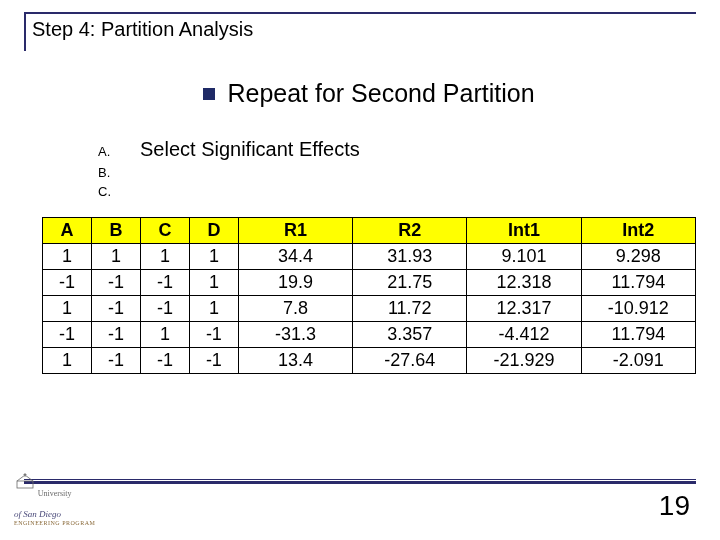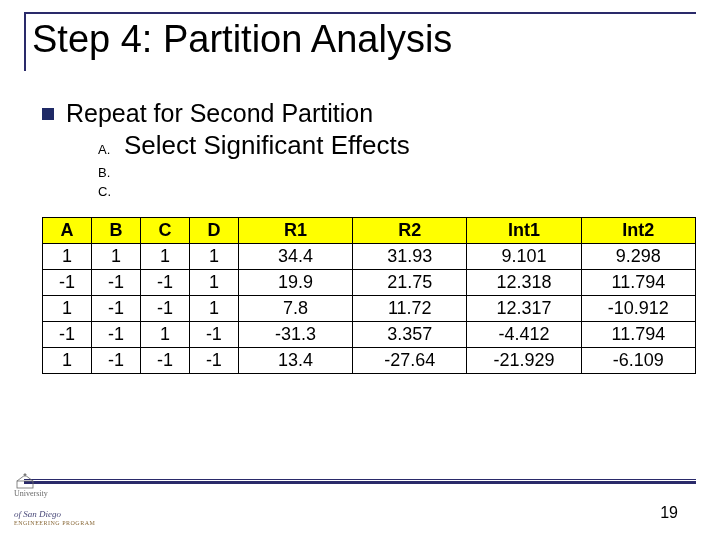--- a/index.html
+++ b/index.html
@@ -18,32 +18,33 @@
     height: 540px;
     padding: 12px 24px 0 24px;
     position: relative;
   }
   .title-block {
     border-top: 2px solid #2a2a6a;
     border-left: 2px solid #2a2a6a;
     padding: 4px 0 10px 6px;
   }
   .title {
-    font-size: 38px;
+    font-size: 20px;
     font-weight: 400;
     color: #000;
   }
   .body {
     margin-top: 28px;
     padding-left: 18px;
   }
   .bullet-row {
     display: flex;
     align-items: center;
-    margin-bottom: 2px;
+    margin-bottom: 30px;
+    justify-content: center;
   }
   .bullet-sq {
     width: 12px;
     height: 12px;
     background: #1f2a66;
     margin-right: 12px;
     flex: 0 0 auto;
   }
   .bullet-text {
     font-size: 25px;
@@ -57,21 +58,22 @@
     align-items: baseline;
     margin-bottom: 4px;
   }
   .sub-marker {
     width: 26px;
     font-size: 13px;
     color: #000;
     flex: 0 0 auto;
   }
   .sub-text {
-    font-size: 26px;
+    font-size: 20px;
+    margin-left: 16px;
   }
 
   .table-wrap {
     margin-top: 18px;
     width: 100%;
   }
   table.data {
     border-collapse: collapse;
     width: 100%;
     table-layout: fixed;
@@ -108,35 +110,35 @@
   }
   .footer-rule::before {
     content: "";
     display: block;
     border-top: 1px solid #2a2a6a;
     margin-bottom: 2px;
   }
 
   .page-num {
     position: absolute;
-    right: 42px;
+    right: 30px;
     bottom: 18px;
-    font-size: 16px;
+    font-size: 28px;
   }
 
   .logo {
     position: absolute;
     left: 14px;
     bottom: 14px;
     font-size: 8px;
     line-height: 1.05;
     color: #6a6a6a;
     font-family: "Times New Roman", serif;
   }
-  .logo .l1 { font-size: 8px; }
+  .logo .l1 { font-size: 8px; text-align: center; }
   .logo .l2 { font-size: 9px; font-style: italic; color:#4a4a7a;margin-top:12px; }
   .logo .l3 { font-size: 6px; letter-spacing: 0.5px; color:#8a6a3a; }
   .logo svg { display: block; margin-bottom: 1px; }
 </style>
 </head>
 <body>
 
 <div class="slide">
 
   <div class="title-block">
@@ -227,21 +229,21 @@
             <td>11.794</td>
           </tr>
           <tr>
             <td class="c">1</td>
             <td class="c">-1</td>
             <td class="c">-1</td>
             <td class="c">-1</td>
             <td>13.4</td>
             <td>-27.64</td>
             <td>-21.929</td>
-            <td>-6.109</td>
+            <td>-2.091</td>
           </tr>
         </tbody>
       </table>
     </div>
   </div>
 
   <div class="footer-rule"></div>
 
   <div class="page-num">19</div>
 

